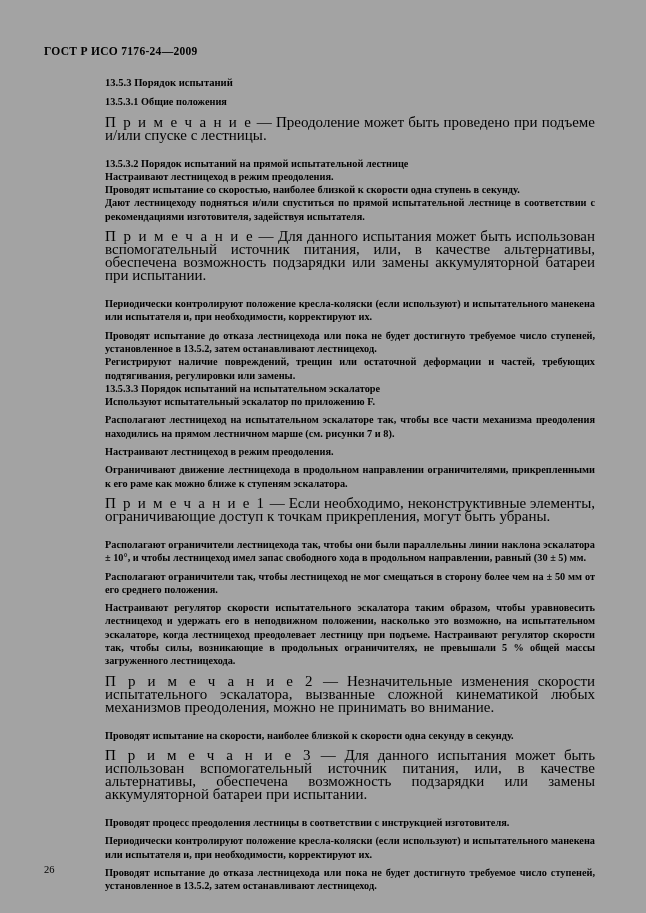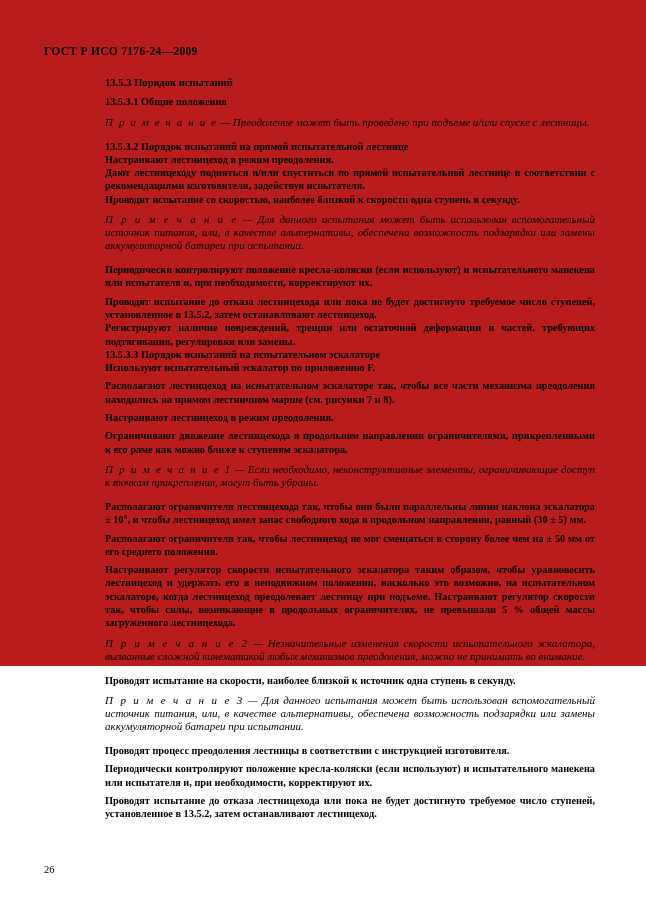--- a/index.html
+++ b/index.html
@@ -13,22 +13,22 @@
     font-family: "Liberation Serif", serif;
     color: #000000;
     position: relative;
     overflow: hidden;
   }
   .page {
     position: absolute;
     left: 0;
     top: 0;
     width: 646px;
-    height: 666px;
-    background: #b91c1c;
+    height: 913px;
+    background: #a3a3a3;
   }
   .header {
     position: absolute;
     left: 44px;
     top: 45px;
     font-family: "Liberation Serif", serif;
     font-size: 11.5px;
     font-weight: bold;
     letter-spacing: 0.3px;
   }
@@ -62,26 +62,25 @@
   .ind {
     padding-left: 18px;
   }
   .gap {
     margin-top: 7px;
   }
   .gap-s {
     margin-top: 5px;
   }
   .note {
-    font-size: 11px;
+    font-size: 15px;
     line-height: 13px;
     text-align: justify;
     padding-left: 18px;
     margin-top: 7px;
-    font-style: italic;
   }
   .note .lbl {
     letter-spacing: 1.6px;
   }
   .pageno {
     position: absolute;
     left: 44px;
     top: 864px;
     font-size: 10.5px;
   }
@@ -99,23 +98,23 @@
 
     <p class="blk h4">13.5.3.1 Общие положения</p>
 
 
     <p class="note"><span class="lbl">П р и м е ч а н и е</span><span> — Преодоление может быть проведено при подъеме и/или спуске с лестницы.</span></p>
 
     <p class="blk ind gap">13.5.3.2 Порядок испытаний на прямой испытательной лестнице</p>
 
     <p class="blk ind">Настраивают лестницеход в режим преодоления.</p>
 
+    <p class="blk ind">Проводят испытание со скоростью, наиболее близкой к скорости одна ступень в секунду.</p>
+
     <p class="blk ind">Дают лестницеходу подняться и/или спуститься по прямой испытательной лестнице в соответствии с рекомендациями изготовителя, задействуя испытателя.</p>
-
-    <p class="blk ind">Проводят испытание со скоростью, наиболее близкой к скорости одна ступень в секунду.</p>
 
     <p class="note"><span class="lbl">П р и м е ч а н и е</span><span> — Для данного испытания может быть использован вспомогательный источник питания, или, в качестве альтернативы, обеспечена возможность подзарядки или замены аккумуляторной батареи при испытании.</span></p>
 
     <p class="blk ind gap">Периодически контролируют положение кресла-коляски (если используют) и испытательного манекена или испытателя и, при необходимости, корректируют их.</p>
 
     <p class="blk ind gap-s">Проводят испытание до отказа лестницехода или пока не будет достигнуто  требуемое число ступеней, установленное в 13.5.2, затем останавливают лестницеход.</p>
 
     <p class="blk ind">Регистрируют наличие повреждений, трещин или остаточной деформации и частей, требующих подтягивания, регулировки или замены.</p>
 
     <p class="blk ind">13.5.3.3 Порядок испытаний на испытательном эскалаторе</p>
@@ -132,21 +131,21 @@
 
     <p class="blk ind gap">Располагают ограничители лестницехода так, чтобы они были параллельны линии наклона эскалатора  ± 10°,  и чтобы  лестницеход имел запас свободного хода в продольном направлении, равный (30 ± 5) мм.</p>
 
 
     <p class="blk ind gap-s">Располагают  ограничители  так, чтобы  лестницеход не мог смещаться в сторону более чем на ± 50 мм от его среднего положения.</p>
 
     <p class="blk ind gap-s">Настраивают регулятор скорости испытательного эскалатора таким образом, чтобы уравновесить лестницеход и удержать его в неподвижном положении, насколько это возможно, на испытательном эскалаторе, когда лестницеход преодолевает лестницу при подъеме. Настраивают регулятор скорости так, чтобы силы, возникающие в продольных ограничителях, не превышали 5 % общей массы загруженного лестницехода.</p>
 
     <p class="note"><span class="lbl">П р и м е ч а н и е  2</span><span> — Незначительные изменения скорости испытательного эскалатора, вызванные сложной кинематикой любых механизмов преодоления, можно не принимать во внимание.</span></p>
 
-    <p class="blk ind gap">Проводят  испытание на скорости, наиболее близкой к источник одна ступень в секунду.</p>
+    <p class="blk ind gap">Проводят  испытание на скорости, наиболее близкой к скорости одна секунду в секунду.</p>
 
     <p class="note"><span class="lbl">П р и м е ч а н и е  3</span><span> — Для данного испытания может быть использован вспомогательный источник питания, или, в качестве альтернативы, обеспечена возможность подзарядки или замены аккумуляторной батареи при испытании.</span></p>
 
     <p class="blk ind gap">Проводят процесс преодоления лестницы в соответствии с инструкцией изготовителя.</p>
 
     <p class="blk ind gap-s">Периодически контролируют положение кресла-коляски (если используют) и испытательного манекена или испытателя и, при необходимости, корректируют их.</p>
 
     <p class="blk ind gap-s">Проводят испытание до отказа лестницехода или пока не будет достигнуто требуемое число ступеней, установленное в 13.5.2, затем останавливают лестницеход.</p>
 
   </div>

